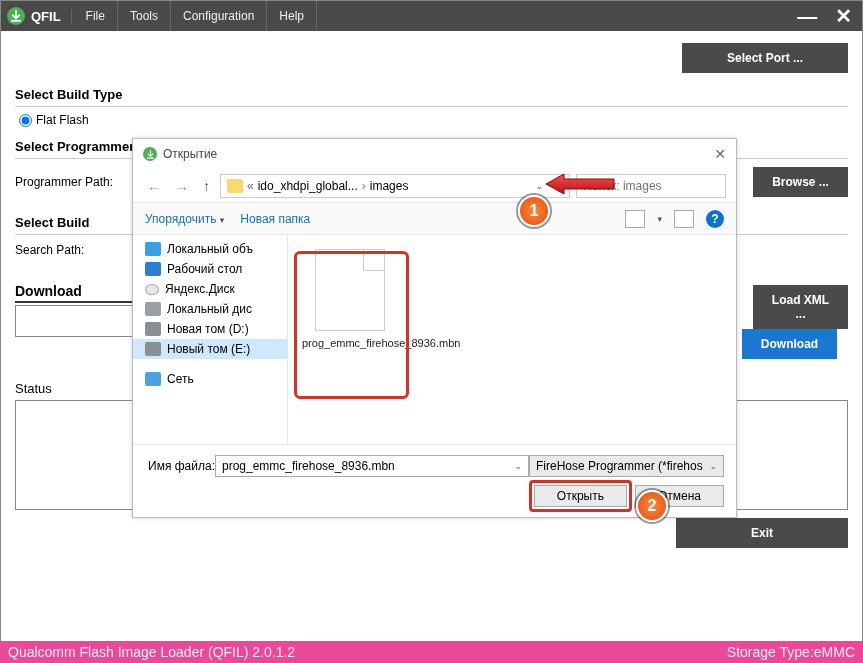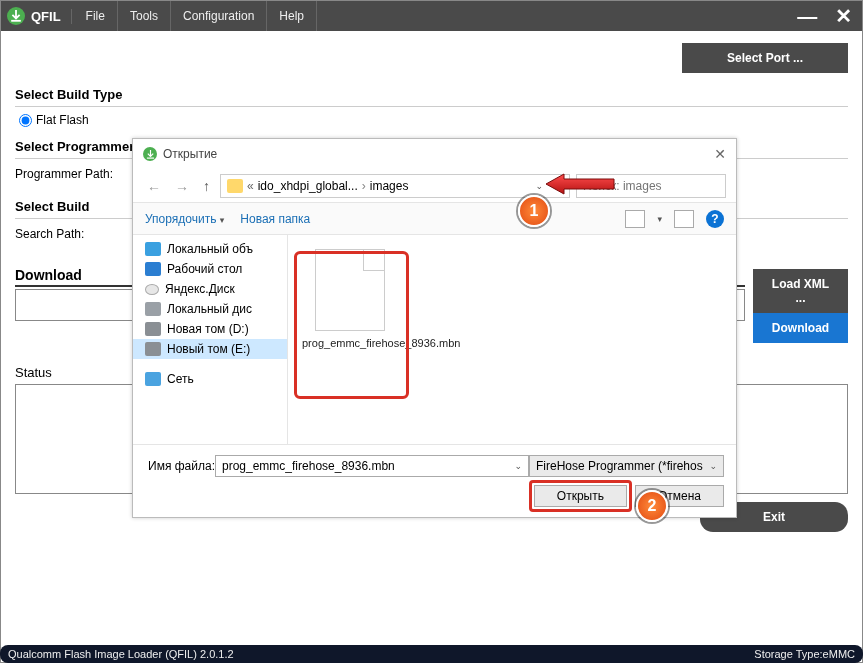--- a/index.html
+++ b/index.html
@@ -21,32 +21,32 @@
 .btn-port { margin-left: auto; width: 166px; text-align: center; }
 
 .section-head { font-size: 13px; font-weight: bold; margin-bottom: 4px; }
 .build-row { display: flex; gap: 4px; align-items: center; border-top: 1px solid #ccc; padding-top: 6px; padding-bottom: 6px; }
 .build-row input[type=radio] { margin-left: 4px; }
 
 .prog-row { display: flex; align-items: center; gap: 12px; border-top: 1px solid #ccc; padding-top: 8px; padding-bottom: 8px; }
 
 .right-btns { margin-left: auto; display: flex; flex-direction: column; gap: 2px; }
 .btn-browse { width: 95px; }
-.btn-xml { width: 95px; }
+.btn-xml { width: 95px; margin-left: 11px; }
 .btn-download-blue { background: #1976d2; color: #fff; border: none; padding: 8px 0; width: 95px; font-weight: bold; font-size: 12px; cursor: pointer; }
 
 .download-head { font-size: 14px; font-weight: bold; border-bottom: 2px solid #333; padding-bottom: 2px; }
 .dl-box { border: 1px solid #888; height: 32px; margin-top: 2px; }
 
 .status-box { border: 1px solid #888; height: 110px; margin-top: 2px; background: #fff; }
 
 .footer-row { display: flex; margin-top: 8px; }
-.btn-exit { margin-left: auto; width: 148px; border-radius: 13px; }
-
-.statusbar { background: #0f172a; color: #eee; font-size: 11px; display: flex; padding: 3px 8px; position: absolute; bottom: 0; left: 0; right: 0; border-radius: 8px; }
+.btn-exit { margin-left: auto; width: 172px; }
+
+.statusbar { background: #ec4899; color: #eee; font-size: 14px; display: flex; padding: 3px 8px; position: absolute; bottom: 0; left: 0; right: 0; }
 .statusbar .right { margin-left: auto; }
 
 
 .dialog { position: absolute; top: 138px; left: 132px; width: 605px; height: 380px; background: #fff; border: 1px solid #bbb; box-shadow: 0 0 4px rgba(0,0,0,0.2); display: flex; flex-direction: column; z-index: 10; }
 .dlg-title { display: flex; align-items: center; height: 30px; padding: 0 10px; font-size: 12px; color: #444; }
 .dlg-title .close { margin-left: auto; font-size: 14px; color: #666; cursor: pointer; }
 .dlg-nav { display: flex; align-items: center; height: 34px; padding: 0 10px; gap: 6px; border-bottom: 1px solid #e5e5e5; }
 .nav-arrow { color: #999; font-size: 14px; padding: 0 4px; cursor: pointer; }
 .breadcrumb { flex: 1; border: 1px solid #ccc; height: 24px; display: flex; align-items: center; padding: 0 6px; font-size: 12px; gap: 4px; position: relative; }
 .crumb-folder { width: 16px; height: 14px; background: #ffd86b; border-radius: 2px; display: inline-block; }
@@ -127,20 +127,23 @@
   <div class="section-head">Select Build Type</div>
   <div class="build-row">
     <input type="radio" checked="" style="">
     <label>Flat Flash</label>
   </div>
 
   <div style="height:6px"></div>
   <div class="section-head">Select Programmer</div>
   <div class="prog-row">
     <span>Programmer Path:</span>
+    <div class="right-btns" style="flex-direction:row">
+      <button class="btn-dark btn-browse"><span>Browse ...</span></button>
+    </div>
   </div>
 
   <div style="height:10px"></div>
   <div class="section-head">Select Build</div>
   <div class="prog-row" style="border-top:1px solid #ccc">
     <span>Search Path:</span>
   </div>
 
   <div style="height:18px"></div>
   <div style="display:flex;align-items:flex-start;gap:8px">

